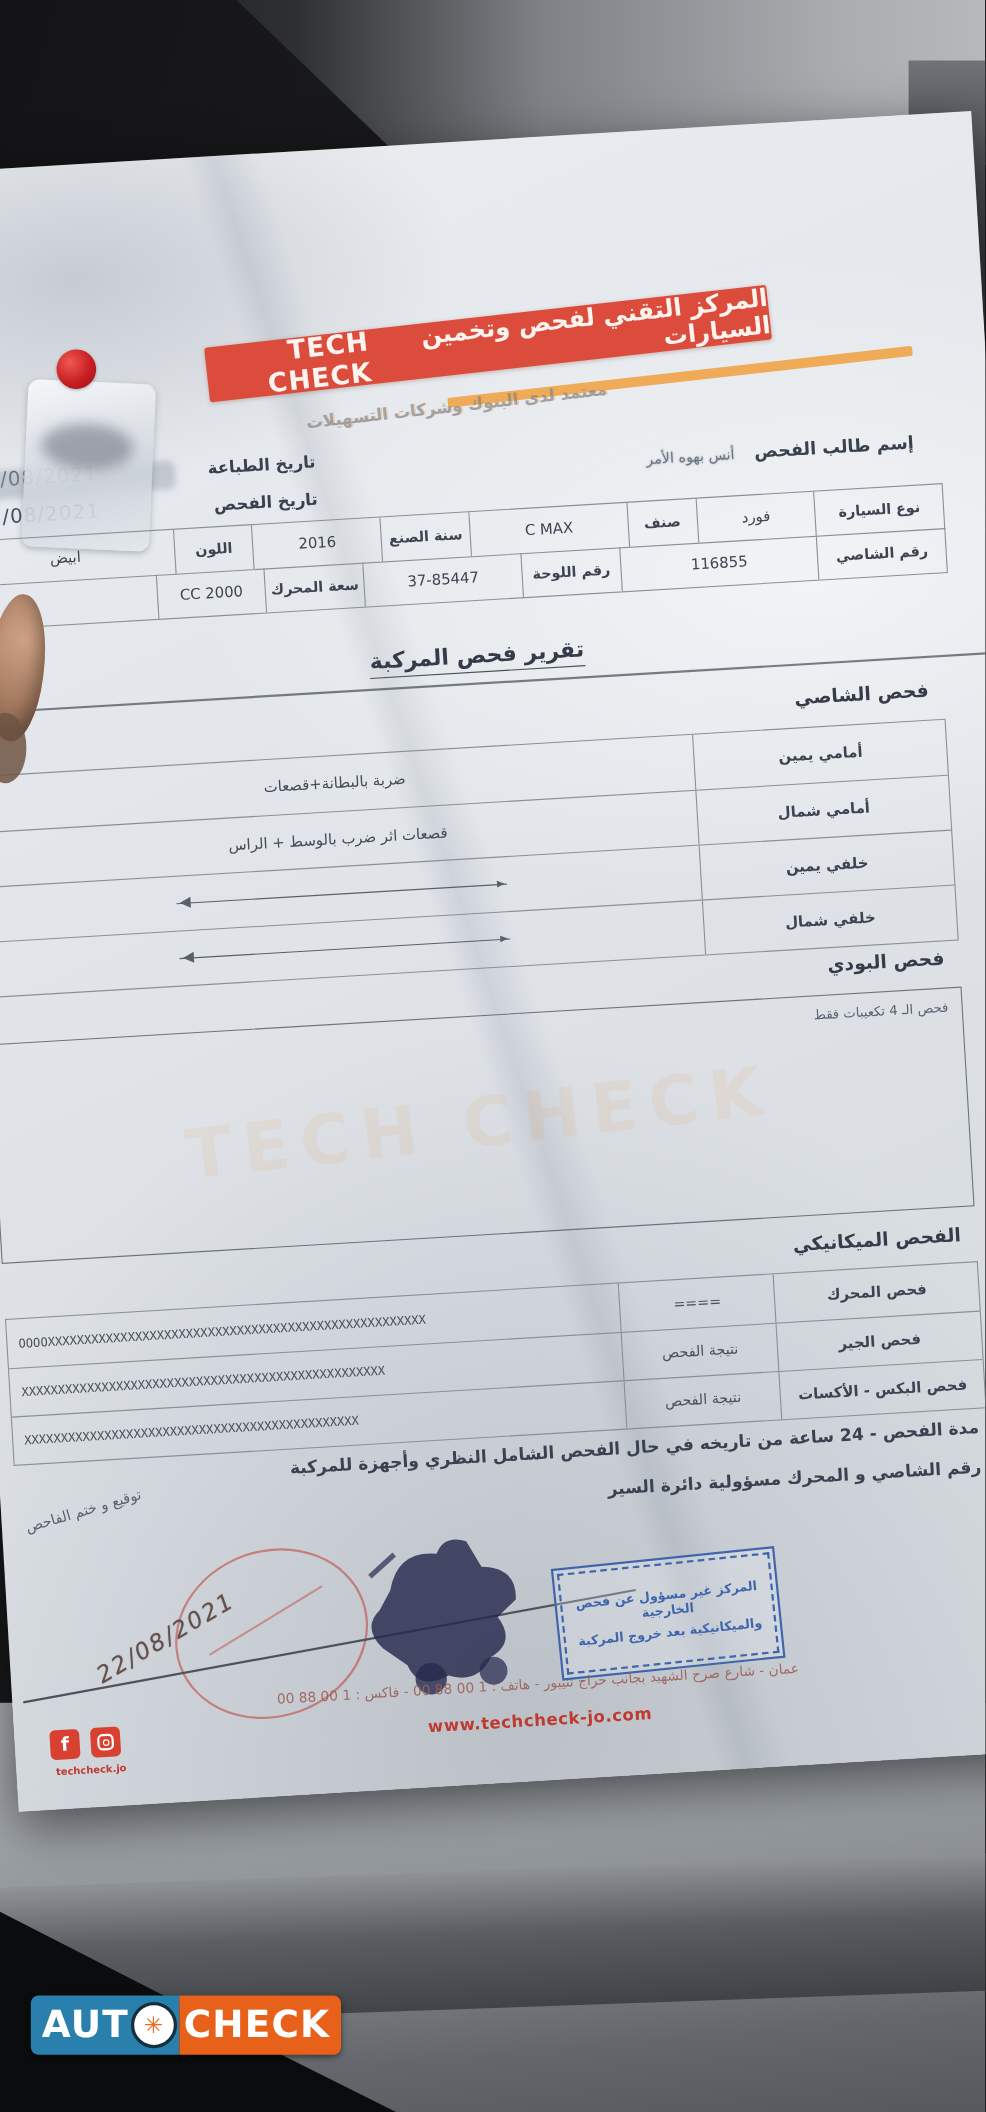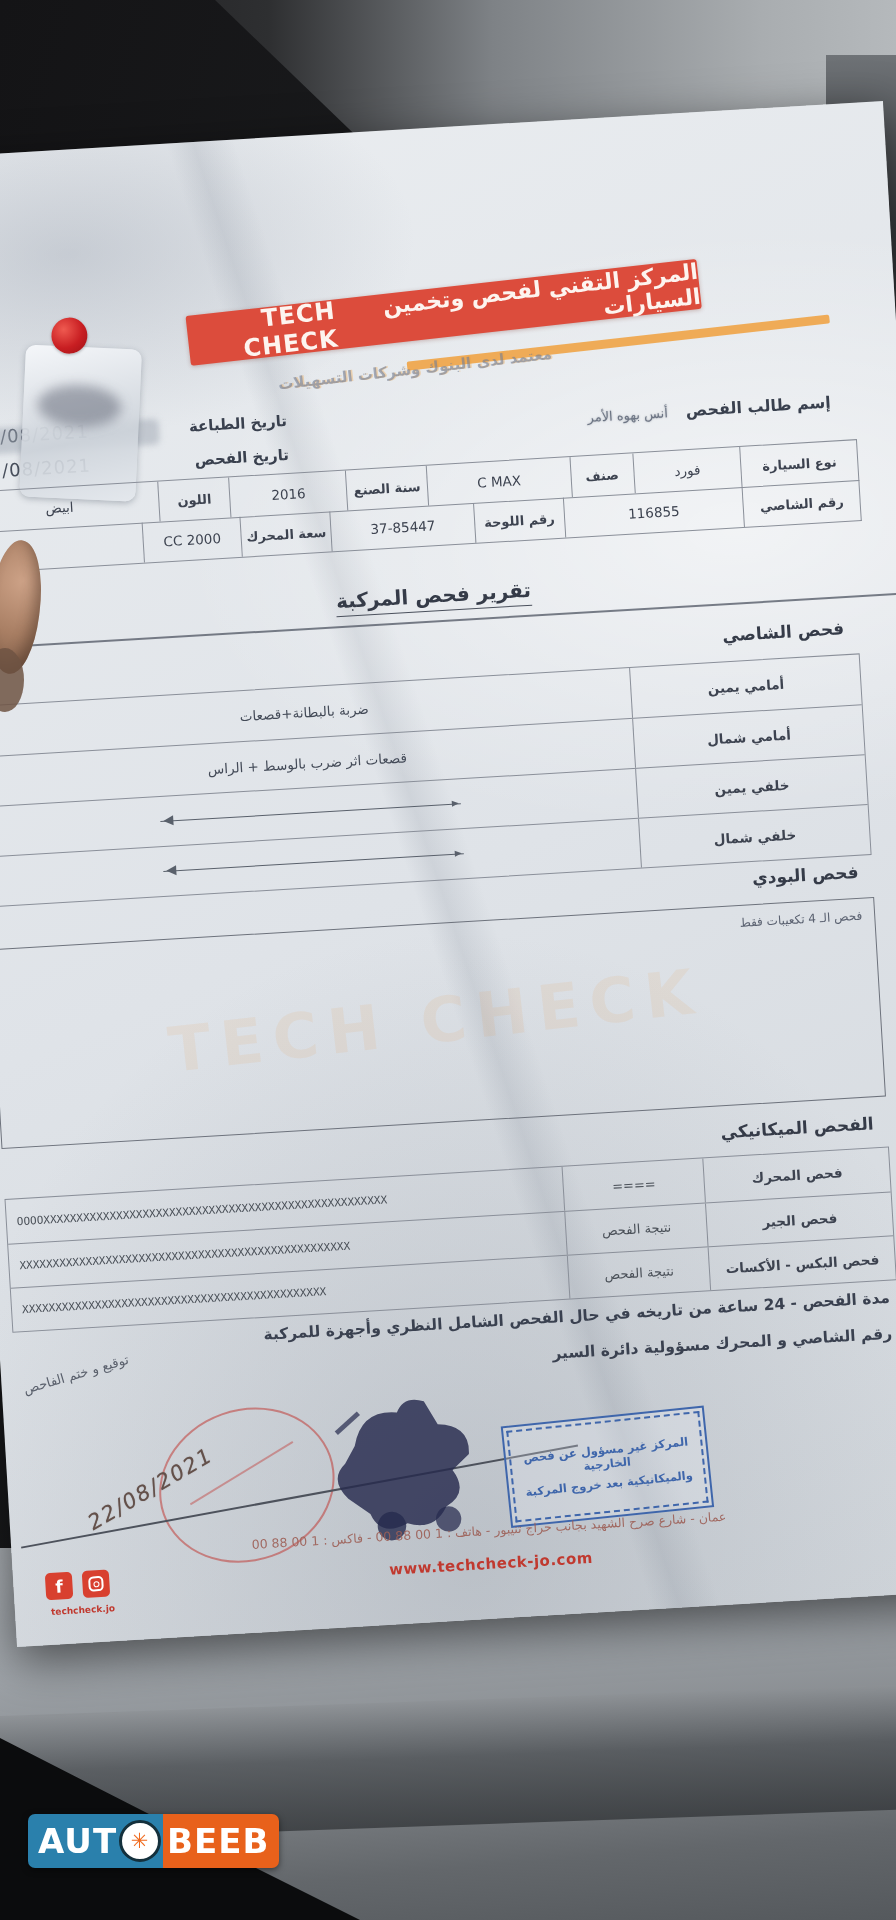--- a/index.html
+++ b/index.html
@@ -310,17 +310,17 @@
 
   <div class="abs finger"></div>
   <div class="abs finger2"></div>
 
   <div class="abs autobeeb">
     <div class="ab-blue">
       <span>AUT</span>
       <span class="wheel">✳</span>
     </div>
     <div class="ab-orange">
-      <span>BEEB</span>
+      <span>CHECK</span>
     </div>
   </div>
 
 </div>
 
 </body></html>

